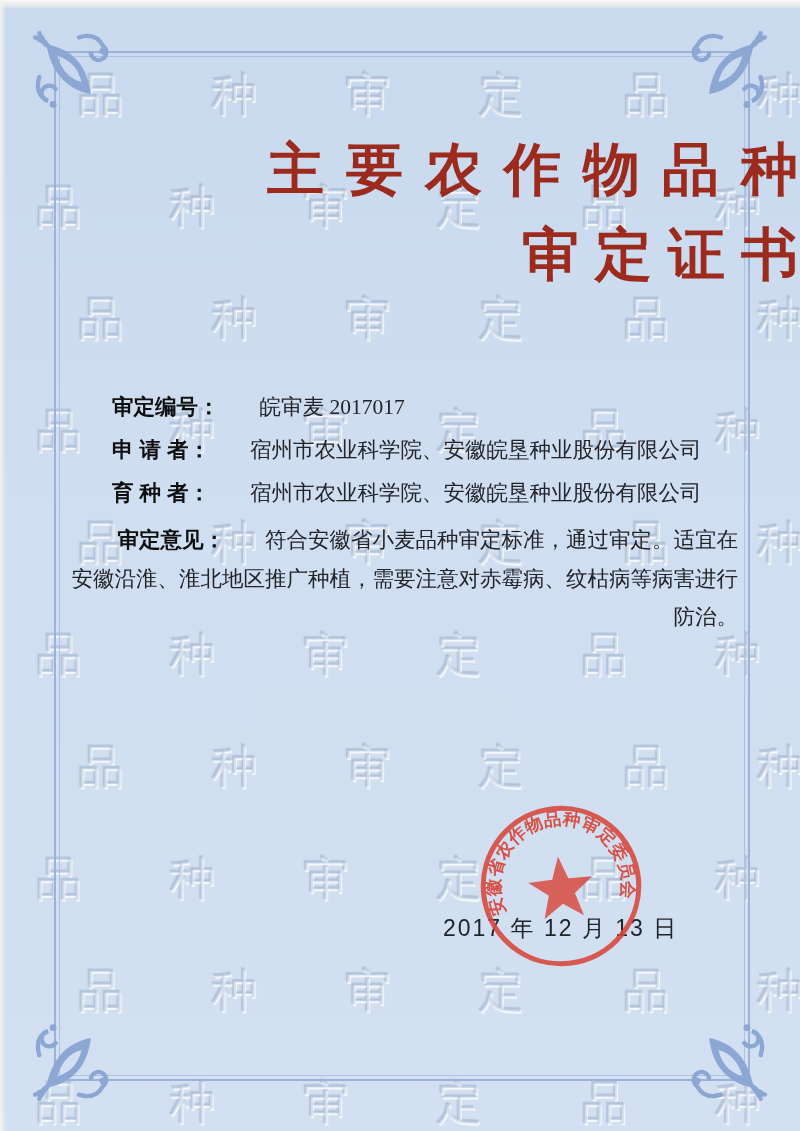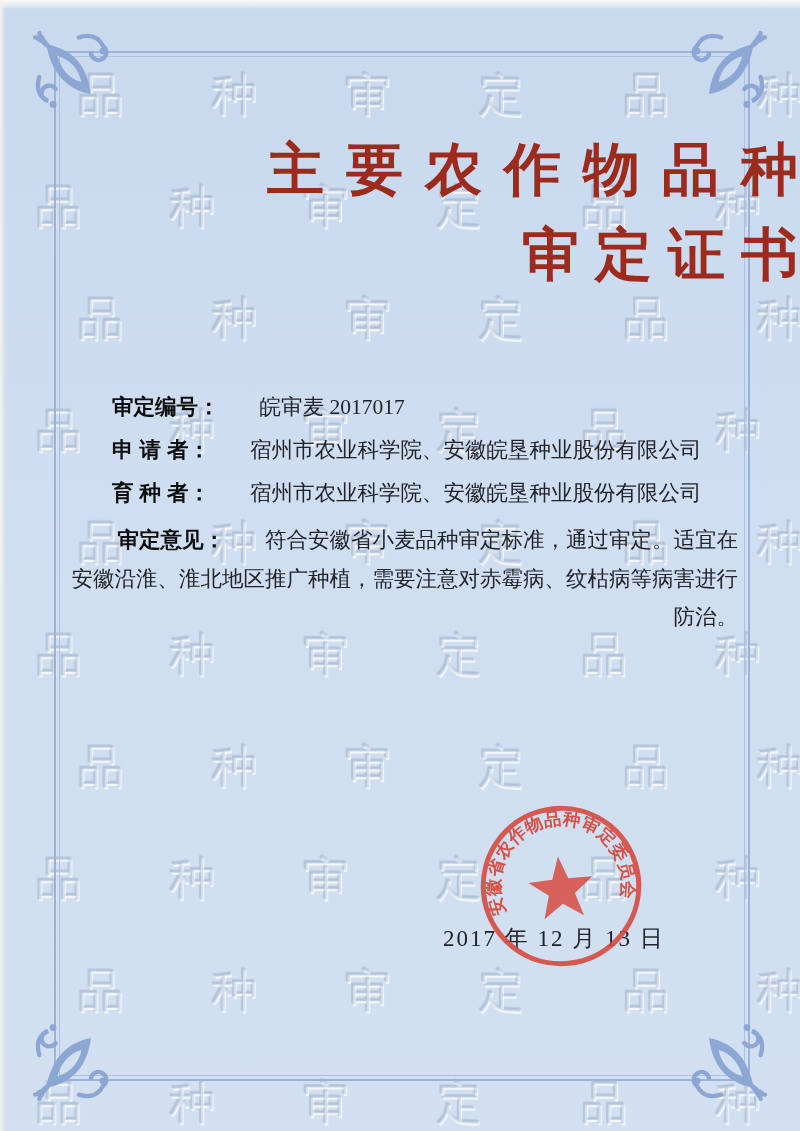--- a/index.html
+++ b/index.html
@@ -33,21 +33,21 @@
   .title-line1{font-size:57px;letter-spacing:22px;margin-right:-22px;line-height:1.1;}
   .title-line2{font-size:57px;letter-spacing:16px;margin-right:-16px;line-height:1.1;margin-top:22px;}
   
   .fields{position:absolute;left:64px;right:62px;top:392px;font-size:21.5px;color:#1d1d1d;}
   .field-row{margin:0 0 12px 48px;line-height:31px;}
   .field-label{font-weight:bold;color:#0f0f0f;}
   .field-value{font-family:"Liberation Serif",serif;color:#23232a;margin-left:4px;padding-left:36px;}
   .field-opinion{margin:2px 0 13px 0;text-indent:48px;line-height:38.5px;text-align:right;}
   
   .date-line{position:absolute;left:443px;top:913px;font-size:23px;letter-spacing:2px;
-        font-family:Liberation Serif, serif;color:#20242a;z-index:2;margin-top:10px;}
+        font-family:Liberation Sans, sans-serif;color:#20242a;z-index:2;}
   
   .seal{position:absolute;left:471px;top:796px;width:180px;height:180px;
         transform:rotate(-6deg);opacity:.93;z-index:3;}
   .seal svg{width:100%;height:100%;display:block;}
   .seal text{font-family:"Liberation Sans",sans-serif;font-weight:bold;}
 </style>
 </head>
 <body>
 
 <div id="page">

